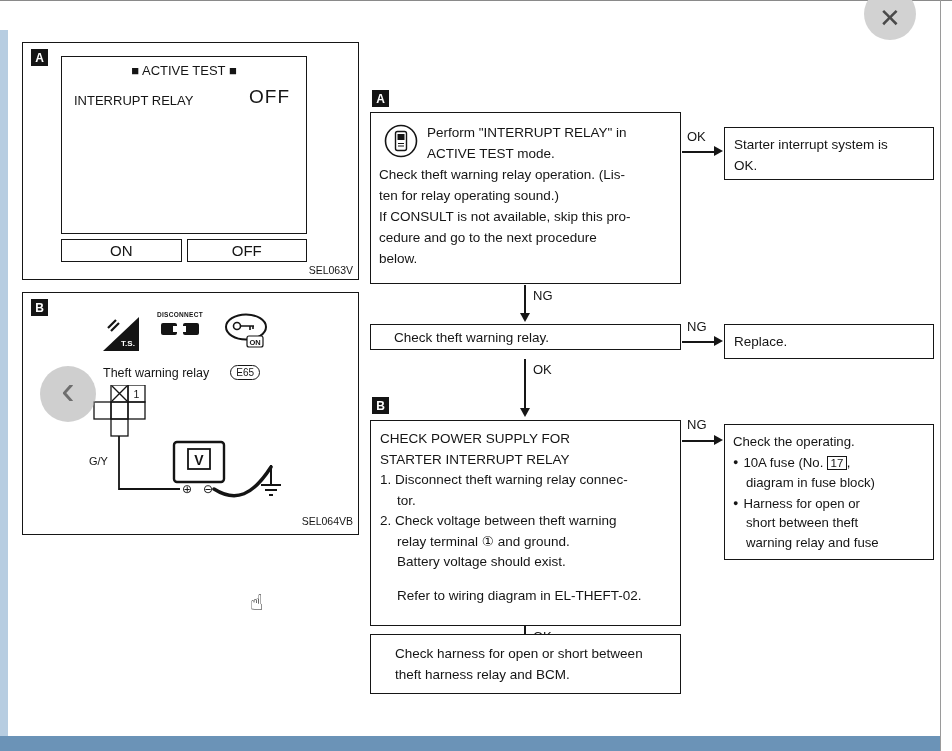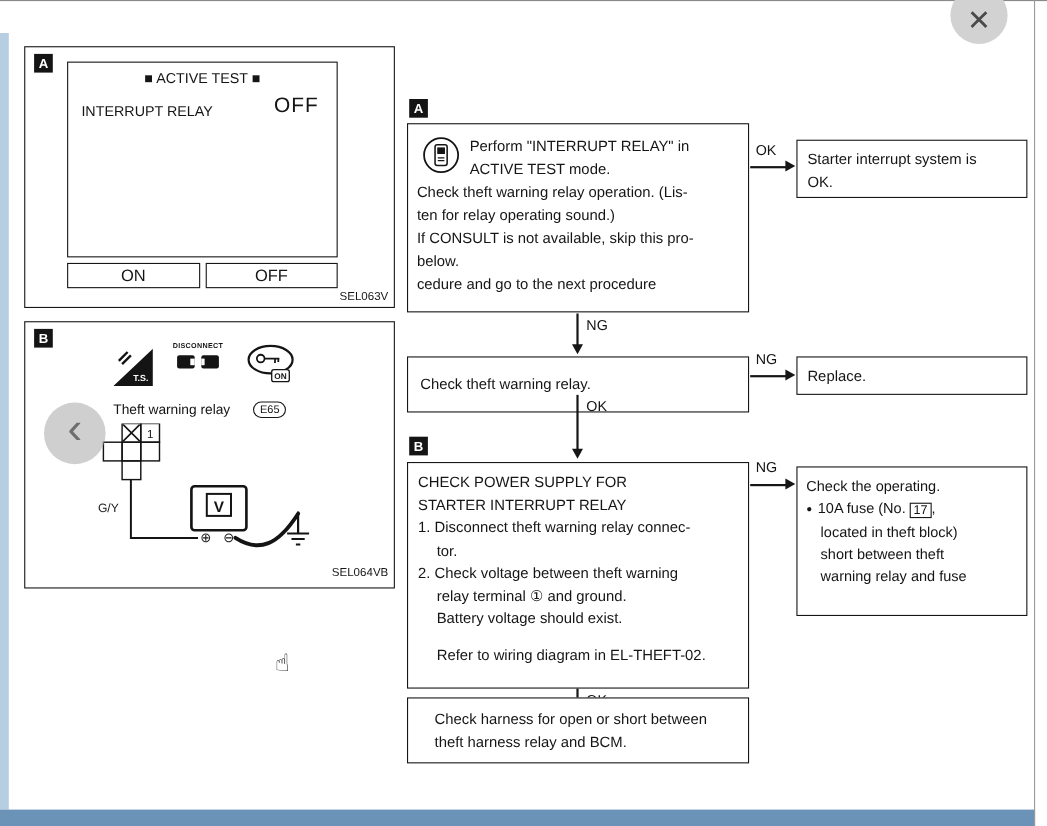--- a/index.html
+++ b/index.html
@@ -130,38 +130,38 @@
         <rect x="11.5" y="7.5" width="11" height="19" rx="2" fill="none" stroke="#141414" stroke-width="1.4"></rect>
         <rect x="13.5" y="10" width="7" height="6" fill="#141414"></rect>
         <path d="M14,19.5 L20,19.5 M14,22 L20,22" stroke="#141414" stroke-width="1" fill="none"></path>
       </svg>
     </div>
     <div class="ln ind">Perform "INTERRUPT RELAY" in</div>
     <div class="ln ind">ACTIVE TEST mode.</div>
     <div class="ln">Check theft warning relay operation. (Lis-</div>
     <div class="ln">ten for relay operating sound.)</div>
     <div class="ln">If CONSULT is not available, skip this pro-</div>
+    <div class="ln">cedure and go to the next procedure</div>
     <div class="ln">below.</div>
-    <div class="ln">cedure and go to the next procedure</div>
   </div>
 
   <div class="hl" style="left:682px;top:151px;width:33px"></div>
   <div class="arr-r" style="left:714px;top:146px"></div>
   <div class="flabel" style="left:687px;top:129px">OK</div>
 
   <div class="fbox" style="left:724px;top:127px;width:210px;height:53px;padding:6px 9px">
     <div class="ln">Starter interrupt system is</div>
     <div class="ln">OK.</div>
   </div>
 
   <div class="vl" style="left:524px;top:285px;height:29px"></div>
   <div class="arr-d" style="left:520px;top:313px"></div>
   <div class="flabel" style="left:533px;top:288px">NG</div>
 
-  <div class="fbox flexc" style="left:370px;top:324px;width:311px;height:51px;padding:0 11px">
+  <div class="fbox flexc" style="left:370px;top:324px;width:311px;height:26px;padding:0 23px">
     <span>Check theft warning relay.</span>
   </div>
 
   <div class="hl" style="left:682px;top:341px;width:33px"></div>
   <div class="arr-r" style="left:714px;top:336px"></div>
   <div class="flabel" style="left:687px;top:319px">NG</div>
 
   <div class="fbox flexc" style="left:724px;top:324px;width:210px;height:35px;padding:0 9px">
     <span>Replace.</span>
   </div>
@@ -188,21 +188,24 @@
 
   <div class="hl" style="left:682px;top:440px;width:33px"></div>
   <div class="arr-r" style="left:714px;top:435px"></div>
   <div class="flabel" style="left:687px;top:417px">NG</div>
 
   <div class="fbox" style="left:724px;top:424px;width:210px;height:136px;padding:7px 8px">
     <div class="ln3">Check the operating.</div>
     <div class="ln3">
       <span class="blt">●</span><span>10A fuse (No. </span><span class="fuse">17</span><span>,</span>
     </div>
-    <div class="ln3 ind3">located in theft block)</div>
+    <div class="ln3 ind3">diagram in fuse block)</div>
+    <div class="ln3">
+      <span class="blt">●</span><span>Harness for open or</span>
+    </div>
     <div class="ln3 ind3">short between theft</div>
     <div class="ln3 ind3">warning relay and fuse</div>
   </div>
 
   <div class="vl" style="left:524px;top:626px;height:29px"></div>
   <div class="arr-d" style="left:520px;top:654px"></div>
   <div class="flabel" style="left:533px;top:629px">OK</div>
 
   <div class="fbox" style="left:370px;top:634px;width:311px;height:60px;padding:8px 24px">
     <div class="ln">Check harness for open or short between</div>

